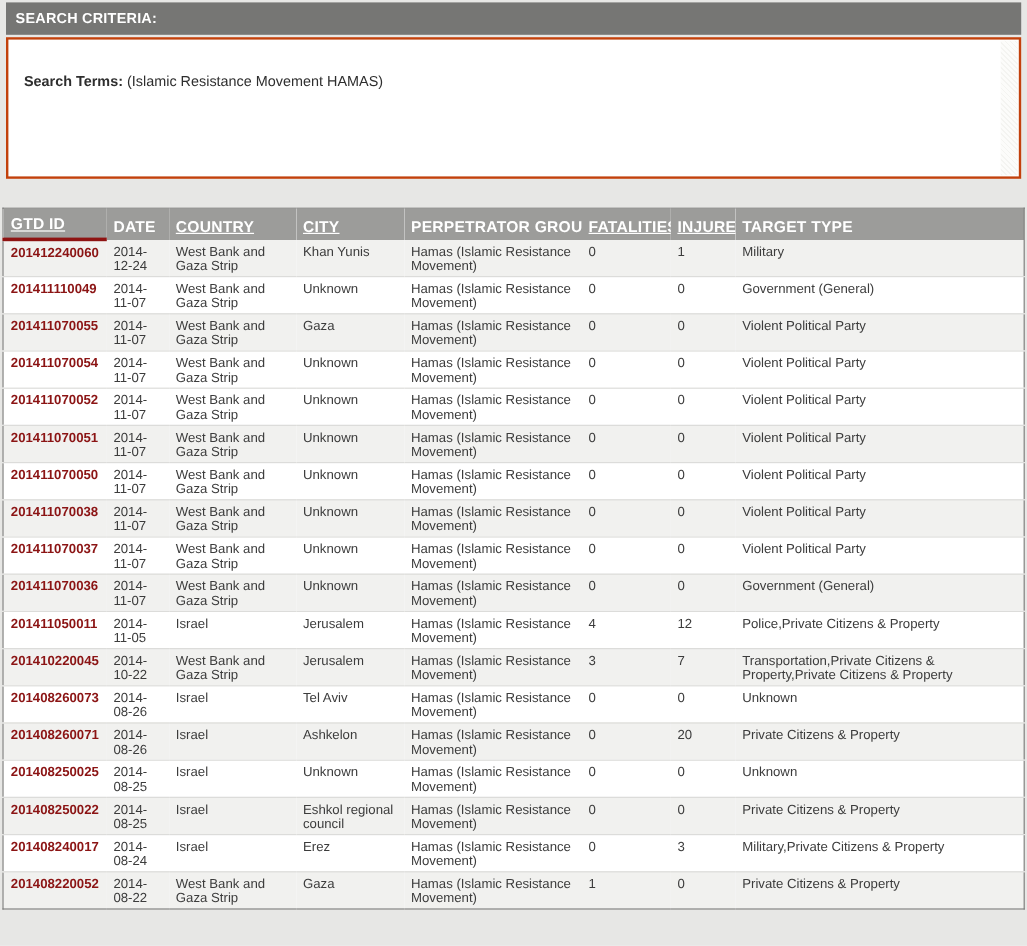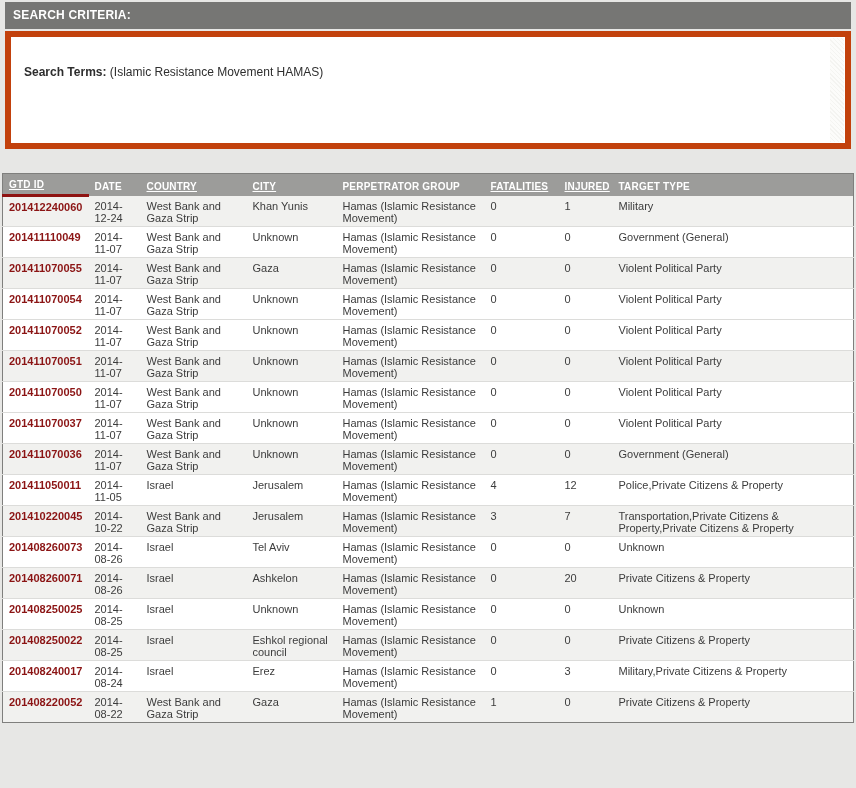--- a/index.html
+++ b/index.html
@@ -24,21 +24,21 @@
     font-weight: bold;
     padding: 6px 8px 7px 8px;
     letter-spacing: 0.2px;
   }
 
   
   .criteria-panel {
     position: relative;
     margin: 2px 5px 0 5px;
     background: #ffffff;
-    border: 6px solid #c2410c;
+    border: 2px solid #c2410c;
     height: 118px;
   }
   .criteria-text {
     margin: 0;
     padding: 28px 0 0 13px;
     font-size: 12px;
     color: #2e2e2e;
     line-height: 15px;
   }
   .criteria-text .label { font-weight: bold; }
@@ -55,21 +55,21 @@
     margin: 24px 2px 0 2px;
     width: 852px;
     border-collapse: collapse;
     border: 1px solid #7f7f7d;
     table-layout: fixed;
     background: #ffffff;
   }
   thead th {
     background: #9c9c9a;
     color: #ffffff;
-    font-size: 10px;
+    font-size: 13px;
     font-weight: bold;
     text-align: left;
     vertical-align: bottom;
     padding: 5px 6px 4px 6px;
     letter-spacing: 0.2px;
     white-space: nowrap;
     overflow: hidden;
   }
   thead th.sorted { border-bottom: 3px solid #8e1312; }
   thead th .sort-link {
@@ -201,20 +201,30 @@
         <tr class="even">
           <td class="gtd-id"><span>201411070050</span></td>
           <td>2014-11-07</td>
           <td>West Bank and Gaza Strip</td>
           <td>Unknown</td>
           <td>Hamas (Islamic Resistance Movement)</td>
           <td>0</td>
           <td>0</td>
           <td>Violent Political Party</td>
         </tr>
+        <tr class="odd">
+          <td class="gtd-id"><span>201411070038</span></td>
+          <td>2014-11-07</td>
+          <td>West Bank and Gaza Strip</td>
+          <td>Unknown</td>
+          <td>Hamas (Islamic Resistance Movement)</td>
+          <td>0</td>
+          <td>0</td>
+          <td>Violent Political Party</td>
+        </tr>
         <tr class="even">
           <td class="gtd-id"><span>201411070037</span></td>
           <td>2014-11-07</td>
           <td>West Bank and Gaza Strip</td>
           <td>Unknown</td>
           <td>Hamas (Islamic Resistance Movement)</td>
           <td>0</td>
           <td>0</td>
           <td>Violent Political Party</td>
         </tr>

